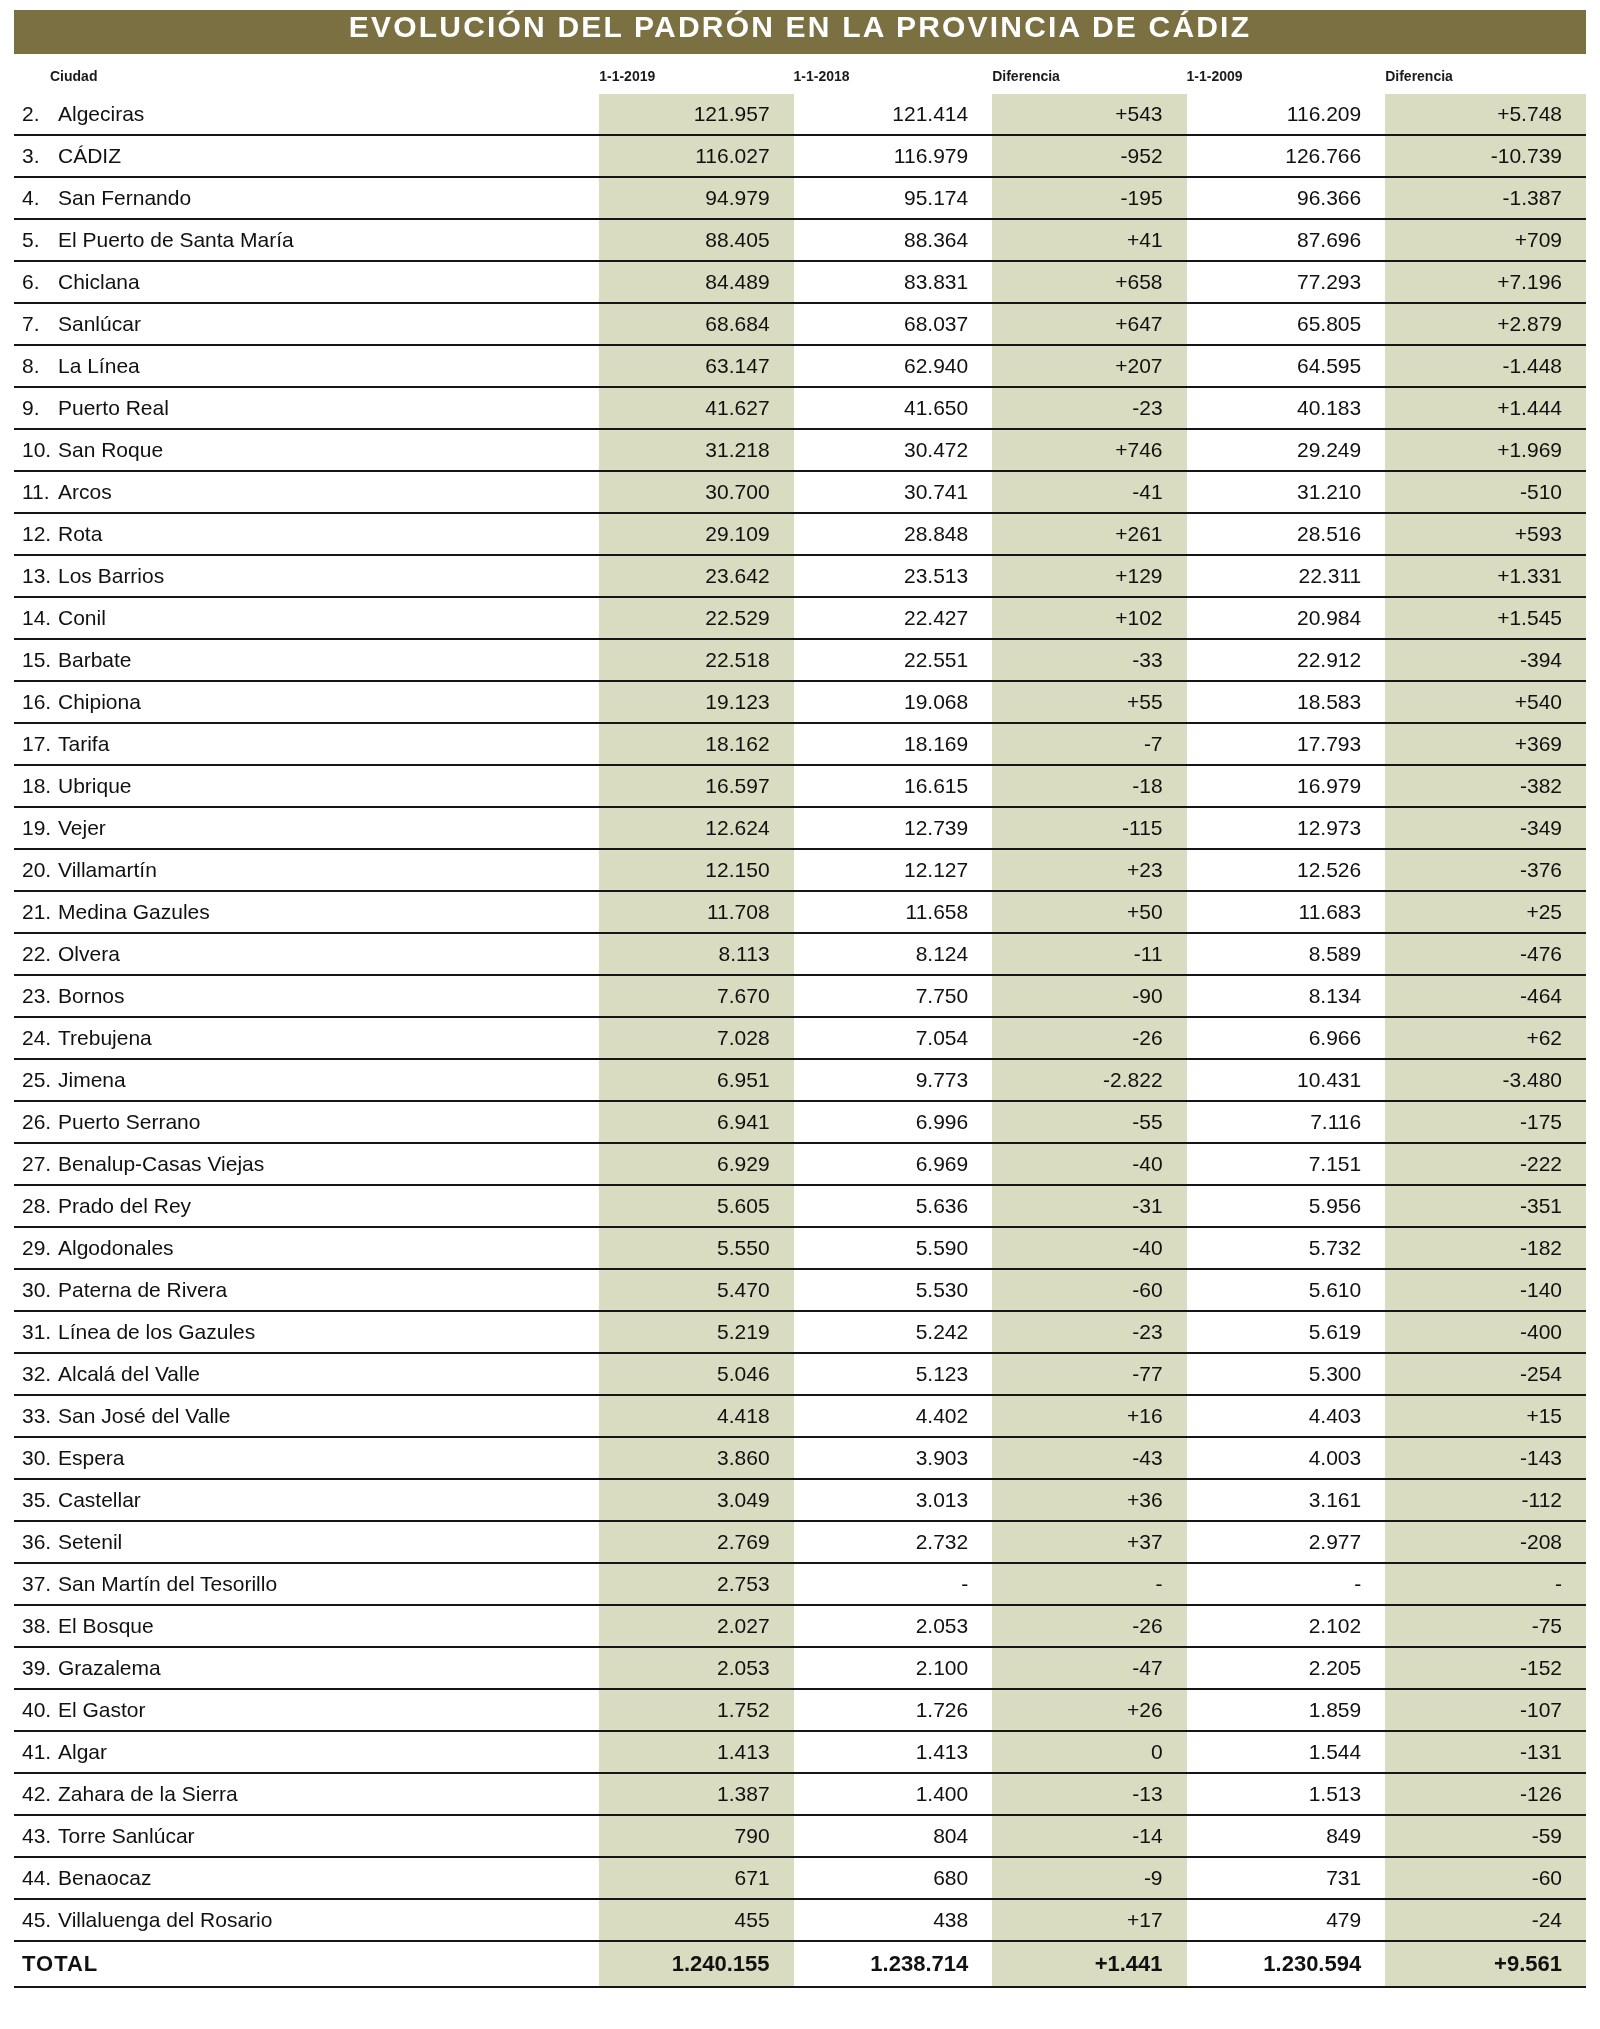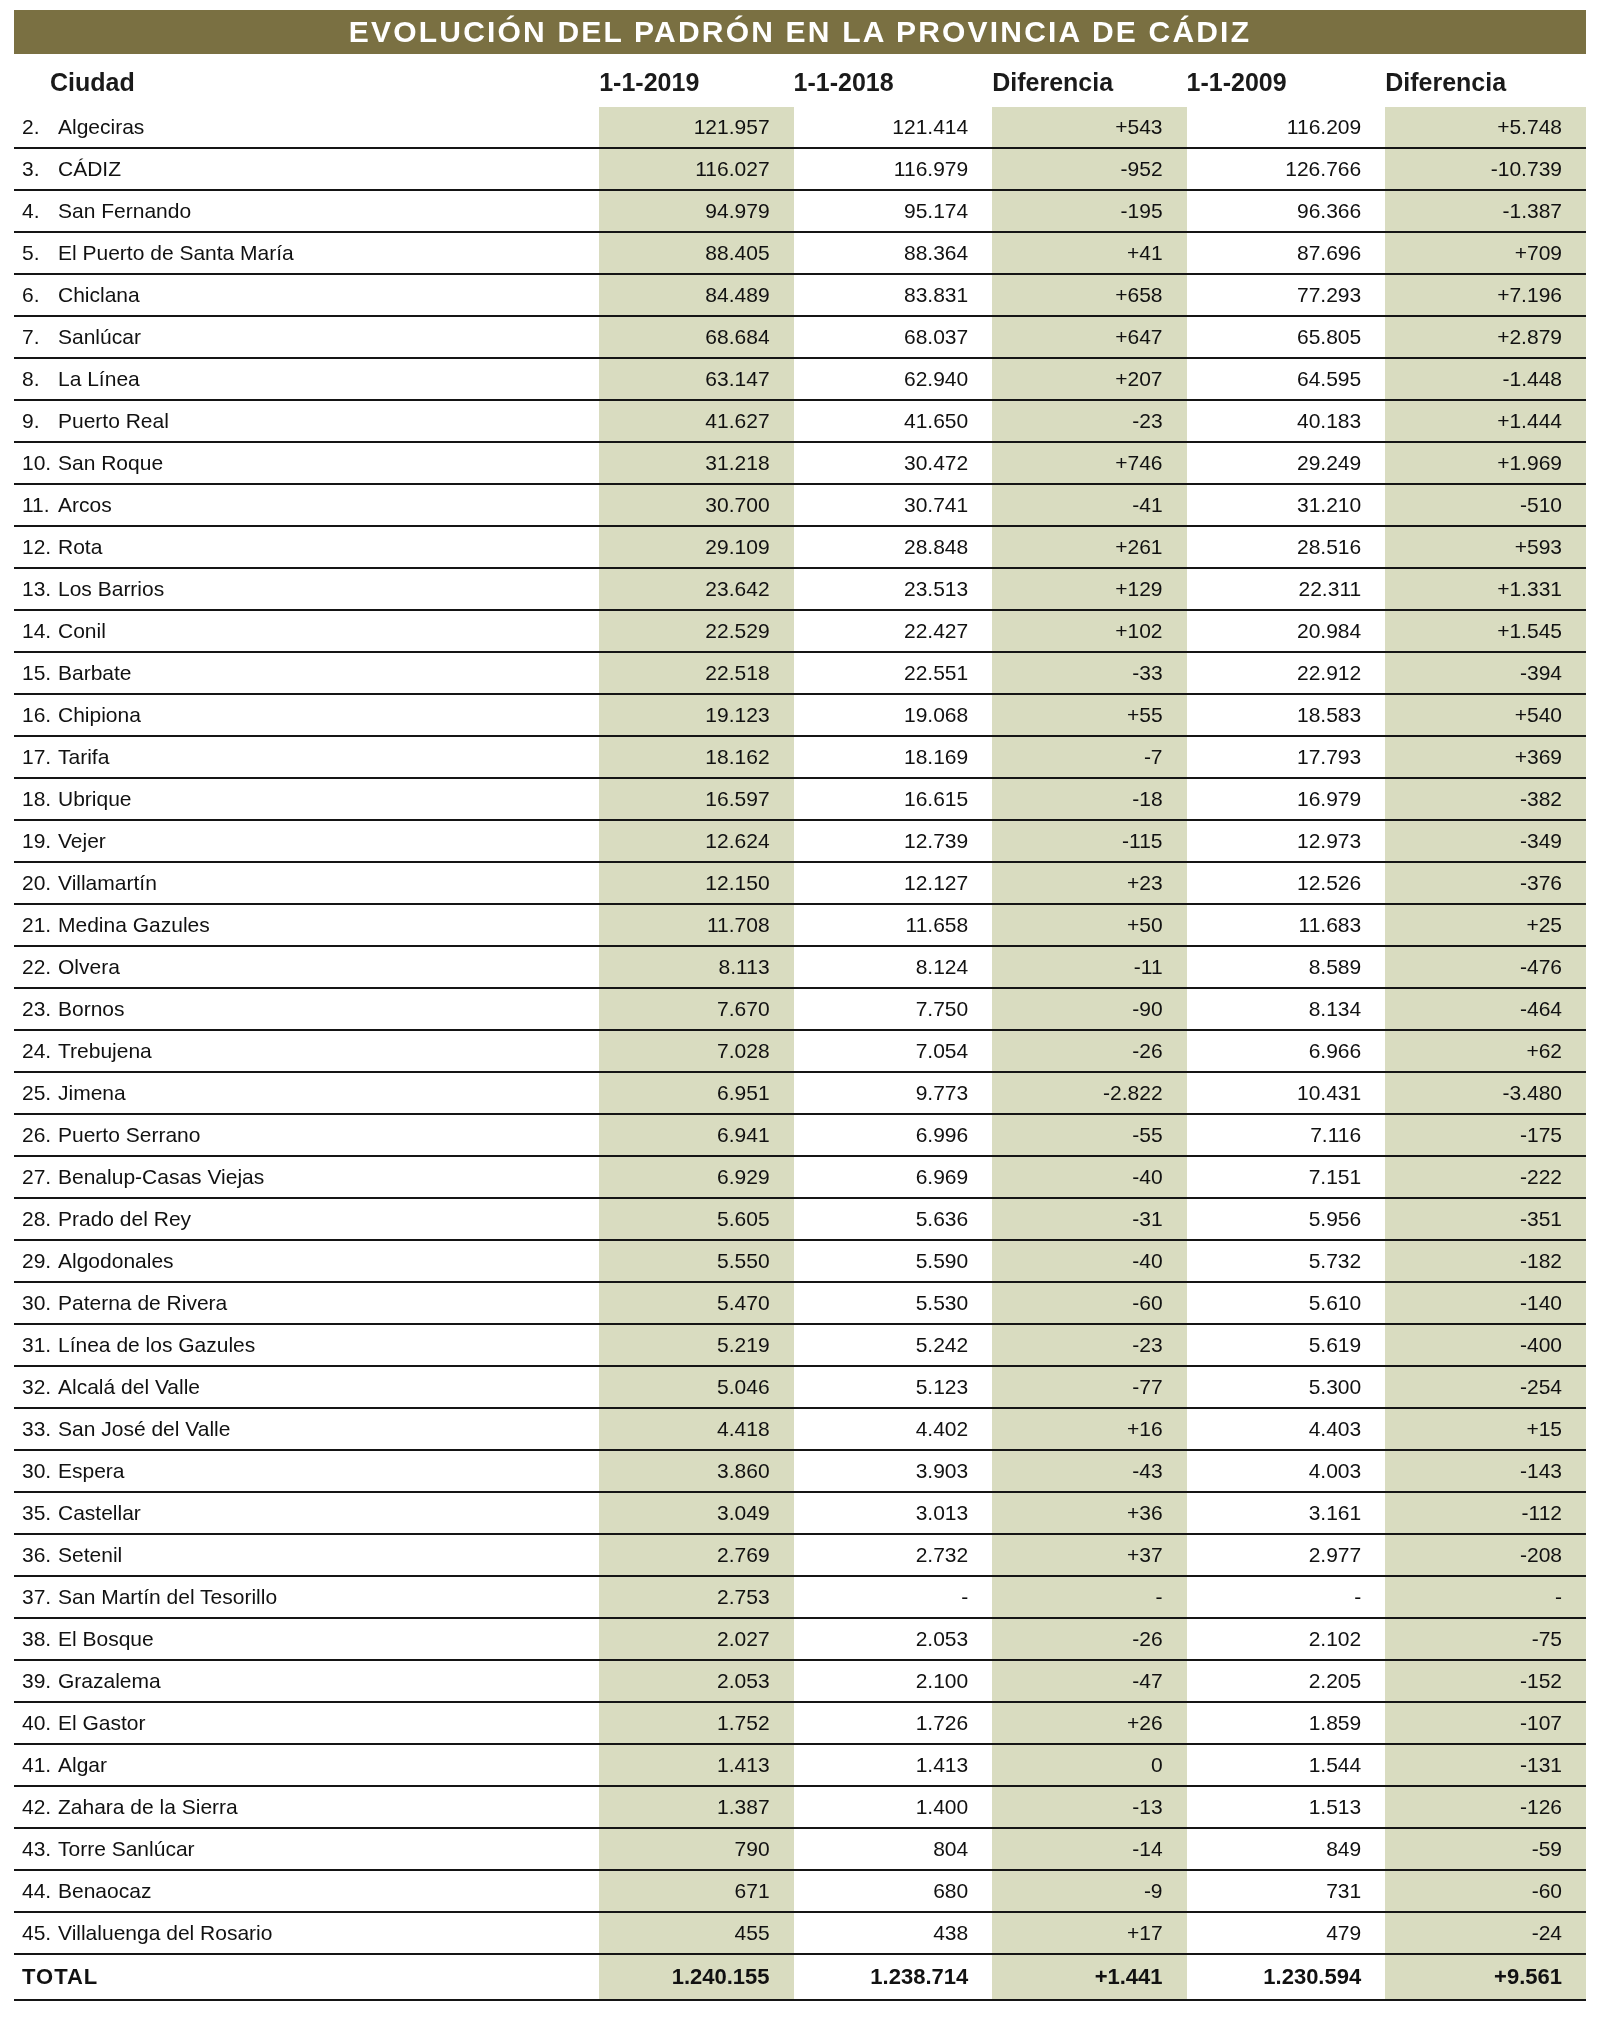--- a/index.html
+++ b/index.html
@@ -21,21 +21,21 @@
     background: #ffffff;
     box-sizing: border-box;
     padding: 0 14px;
   }
   
   .title-bar {
     margin-top: 10px;
     height: 44px;
     background: #7a7042;
     display: flex;
-    align-items: center;
+    align-items: flex-start;
     justify-content: center;
   }
   .title-bar .title-text {
     color: #ffffff;
     font-size: 30px;
     font-weight: bold;
     letter-spacing: 2.2px;
     font-family: "Liberation Sans", sans-serif;
     text-transform: uppercase;
     white-space: nowrap;
@@ -48,21 +48,21 @@
     margin-top: 2px;
   }
   col.c-city    { width: 548px; }
   col.c-2019    { width: 182px; }
   col.c-2018    { width: 186px; }
   col.c-dif1    { width: 182px; }
   col.c-2009    { width: 186px; }
   col.c-dif2    { width: 188px; }
 
   thead th {
-    font-size: 25px;
+    font-size: 14px;
     font-weight: bold;
     color: #1a1a1a;
     padding: 12px 0 10px 0;
     background: #ffffff;
     border: none;
     font-family: "Liberation Sans", sans-serif;
   }
   thead th.h-city { text-align: left;  padding-left: 36px; }
   thead th.h-num  { text-align: left; padding-right: 24px; }
 

